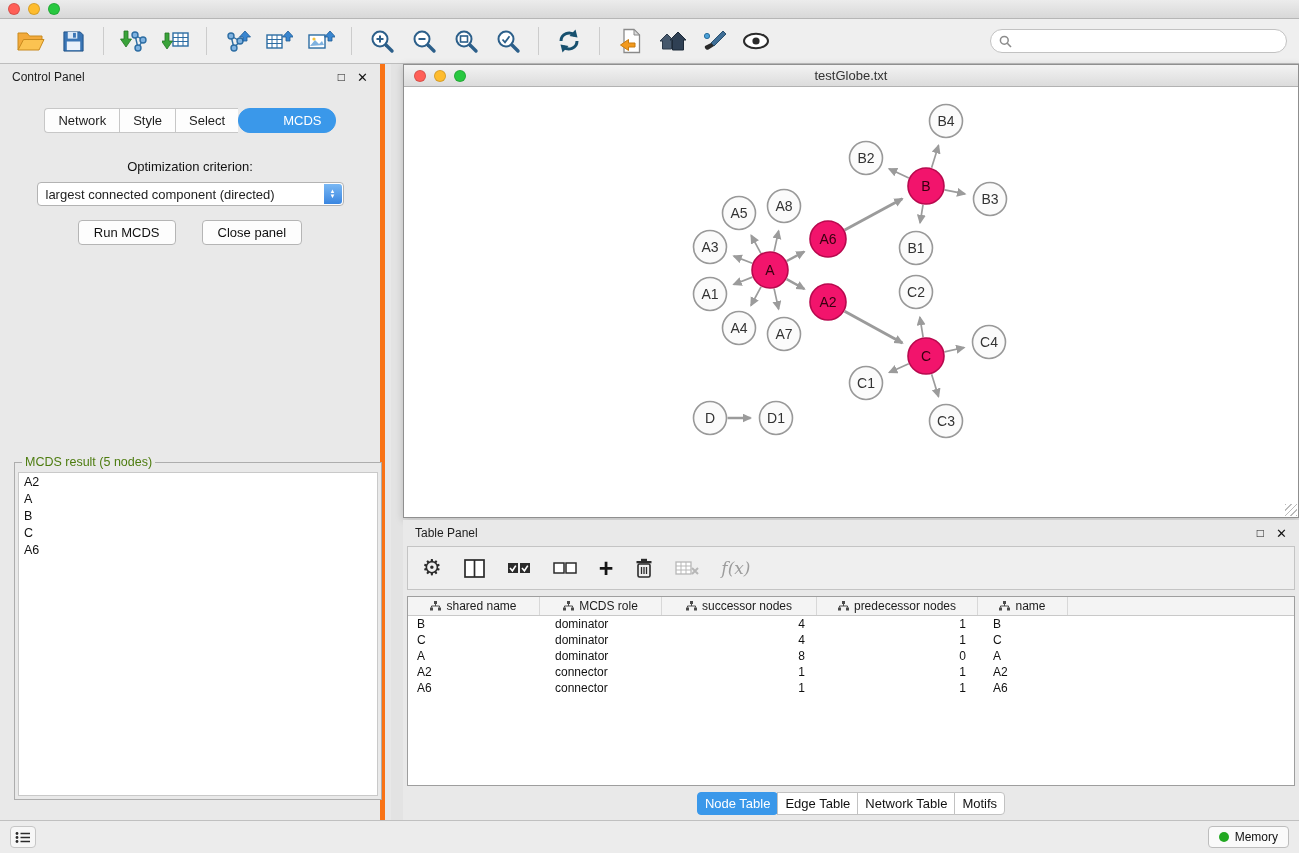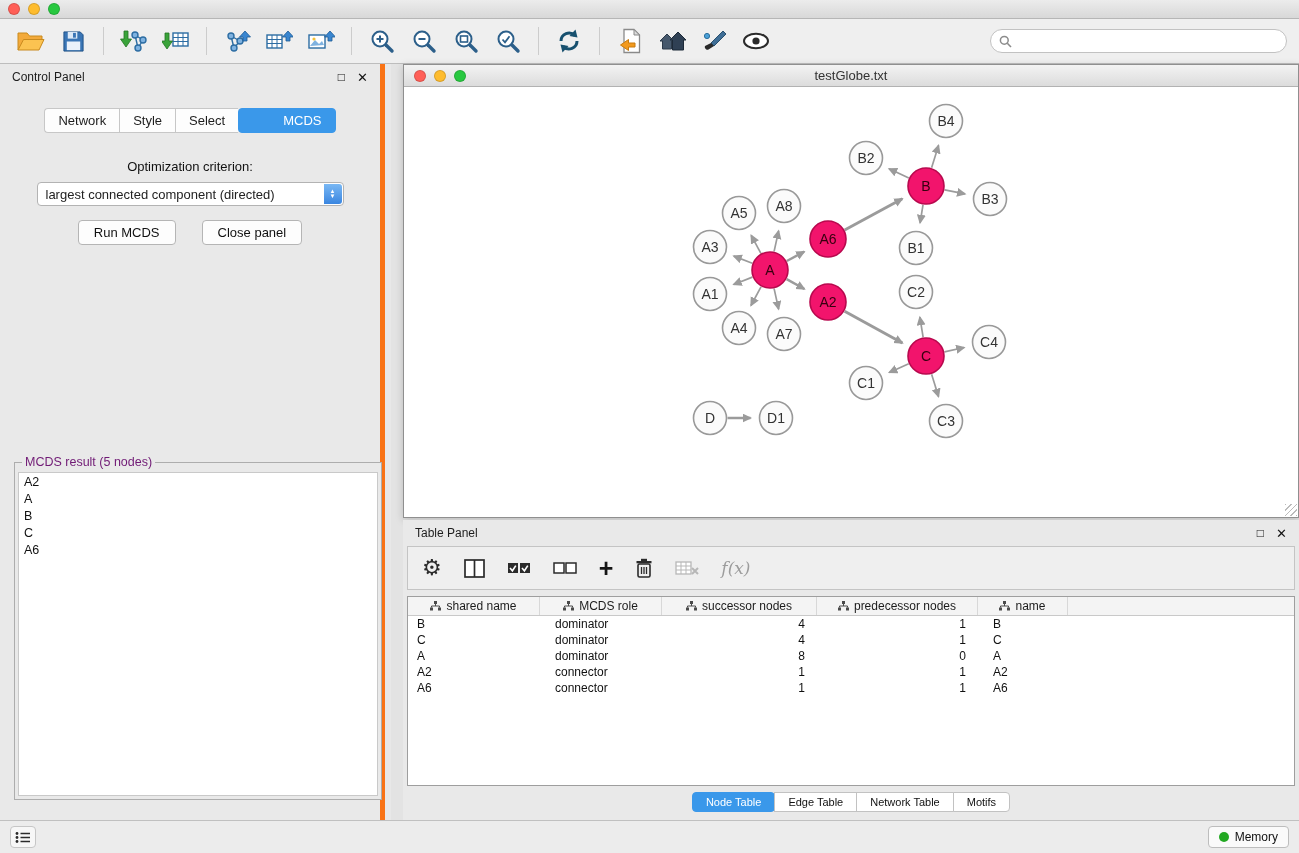--- a/index.html
+++ b/index.html
@@ -32,34 +32,34 @@
   .wc.sq { font-size:12px; }
 
   
   .control-panel { position:absolute; left:0; top:64px; width:385px; height:756px;
     background:#e9e9e9; border-right:5px solid #f97316; }
   .tabs-row { display:flex; justify-content:center; margin-top:18px; }
   .seg { font-size:13px; padding:4px 13px; background:#fdfdfd; border:1px solid #c7c7c7;
     border-right:none; color:#1d1d1d; }
   .seg:first-child { border-radius:4px 0 0 4px; }
   .seg:last-child { border-right:1px solid #c7c7c7; border-radius:0 4px 4px 0; }
-  .seg.active { background:#3a98ea; border-color:#3a98ea; color:#fff; border-radius:4px;padding-left:44px; }
+  .seg.active { background:#3a98ea; border-color:#3a98ea; color:#fff; border-radius:12px;padding-left:44px; }
   .opt-label { text-align:center; font-size:13px; margin-top:26px; color:#111; }
   .combo { margin:8px auto 0; width:307px; height:24px; background:#fff; border:1px solid #b3b3b3;
     border-radius:4px; display:flex; align-items:center; font-size:13px; padding-left:8px; position:relative; }
   .combo .stepper { position:absolute; right:1px; top:1px; bottom:1px; width:18px; border-radius:0 3px 3px 0;
     background:linear-gradient(#79b8f4,#3a86e0); color:#fff; display:flex; flex-direction:column;
     align-items:center; justify-content:center; }
   .combo .stepper span { font-size:6px; line-height:5px; }
   .btn-row { display:flex; justify-content:center; gap:26px; margin-top:14px; }
   .push-btn { font-family:inherit; font-size:13px; padding:4px 15px; background:#fdfdfd;
     border:1px solid #b5b5b5; border-radius:4px; color:#111; }
   .result-group { position:absolute; left:14px; top:391px; width:368px; height:345px;
     border:1px solid #adadad; background:#e9e9e9; padding:3px; }
-  .result-group legend { font-size:12.5px; padding:0 3px; margin-left:4px; color:#701a75; }
+  .result-group legend { font-size:12.5px; padding:0 3px; margin-left:4px; color:#4d7c0f; }
   .listbox { width:100%; height:100%; background:#fff; border:1px solid #c9c9c9; overflow:auto;
     font-size:12.5px; padding:1px 0; }
   .result-item { padding:1px 5px; line-height:15px; color:#111; }
 
   
   .right-area { position:absolute; left:391px; top:64px; width:908px; height:756px; background:#e3e3e3; }
 
   
   .network-window { position:absolute; left:12px; top:0; width:896px; height:454px;
     border:1px solid #8f8f8f; background:#fff; box-shadow:0 2px 8px rgba(0,0,0,.18); }
@@ -87,21 +87,21 @@
   .th { display:flex; align-items:center; justify-content:center; gap:5px; font-size:12px; color:#1c1c1c;
     border-right:1px solid #d8d8d8; height:100%; }
   .tbody { font-size:12px; color:#111; }
   .tr { display:flex; height:16px; align-items:center; }
   .td { overflow:hidden; white-space:nowrap; }
   .col0{width:132px}.col1{width:122px}.col2{width:155px}.col3{width:161px}.col4{width:90px}.colf{flex:1}
   .td.col0{padding-left:9px}.td.col1{padding-left:15px}
   .td.col2{text-align:right;padding-right:12px}.td.col3{text-align:right;padding-right:12px}
   .td.col4{padding-left:15px}
   .table-tabs { position:absolute; left:0; right:0; top:272px; display:flex; justify-content:center; }
-  .ttab { font-size:11px; padding:3px 13px; background:#fff; border:1px solid #c2c2c2; margin-left:-1px; color:#111; }
+  .ttab { font-size:13px; padding:3px 7px; background:#fff; border:1px solid #c2c2c2; margin-left:-1px; color:#111; }
   .ttab:first-child{border-radius:4px 0 0 4px;margin-left:0}
   .ttab:last-child{border-radius:0 4px 4px 0}
   .ttab.active { background:#3a98ea; border-color:#3a98ea; color:#fff; border-radius:4px; }
 
   
   .statusbar { position:absolute; left:0; top:820px; right:0; height:33px; background:#ececec;
     border-top:1px solid #c0c0c0; display:flex; align-items:center; padding:16px 10px; }
   .status-left-btn { width:26px; height:22px; border:1px solid #c6c6c6; border-radius:4px; background:#f7f7f7;
     display:flex; align-items:center; justify-content:center; }
   .memory-btn { margin-left:auto; display:flex; align-items:center; gap:6px; border:1px solid #bdbdbd;

